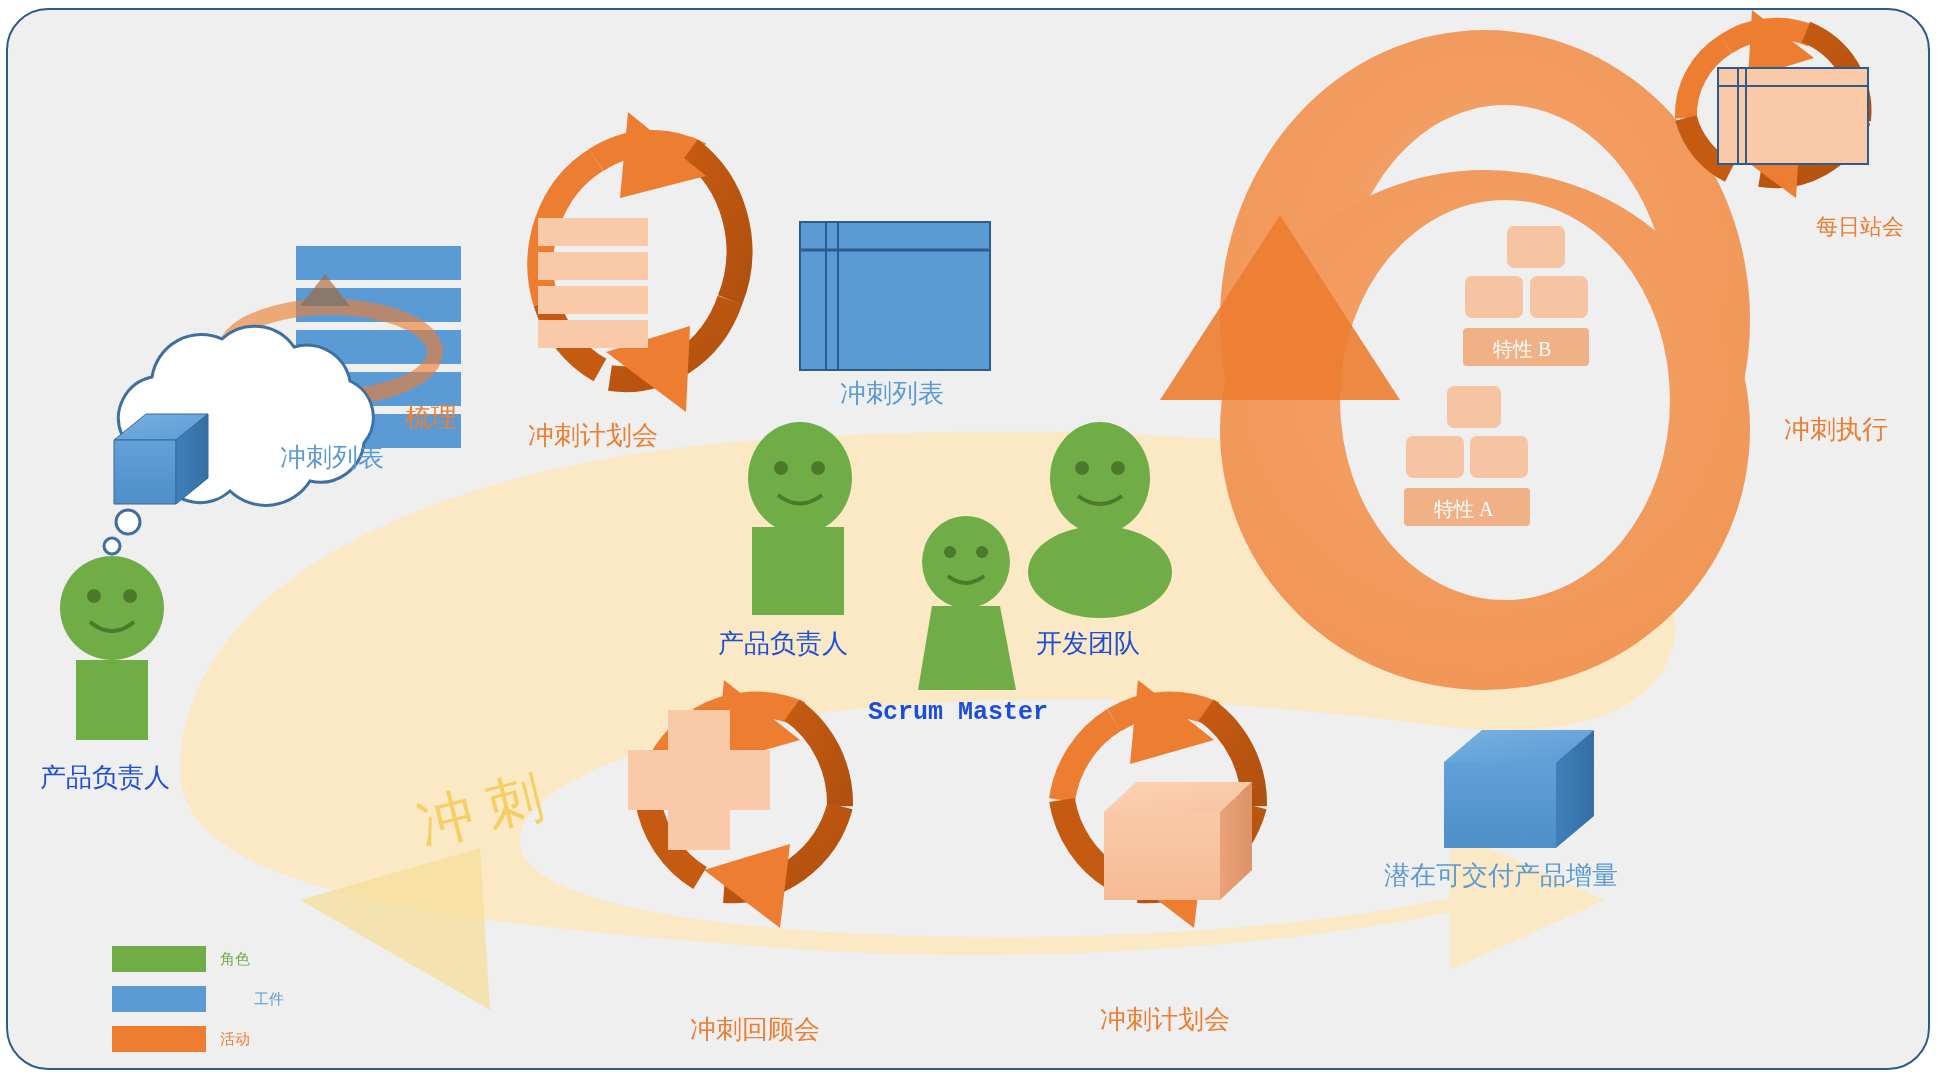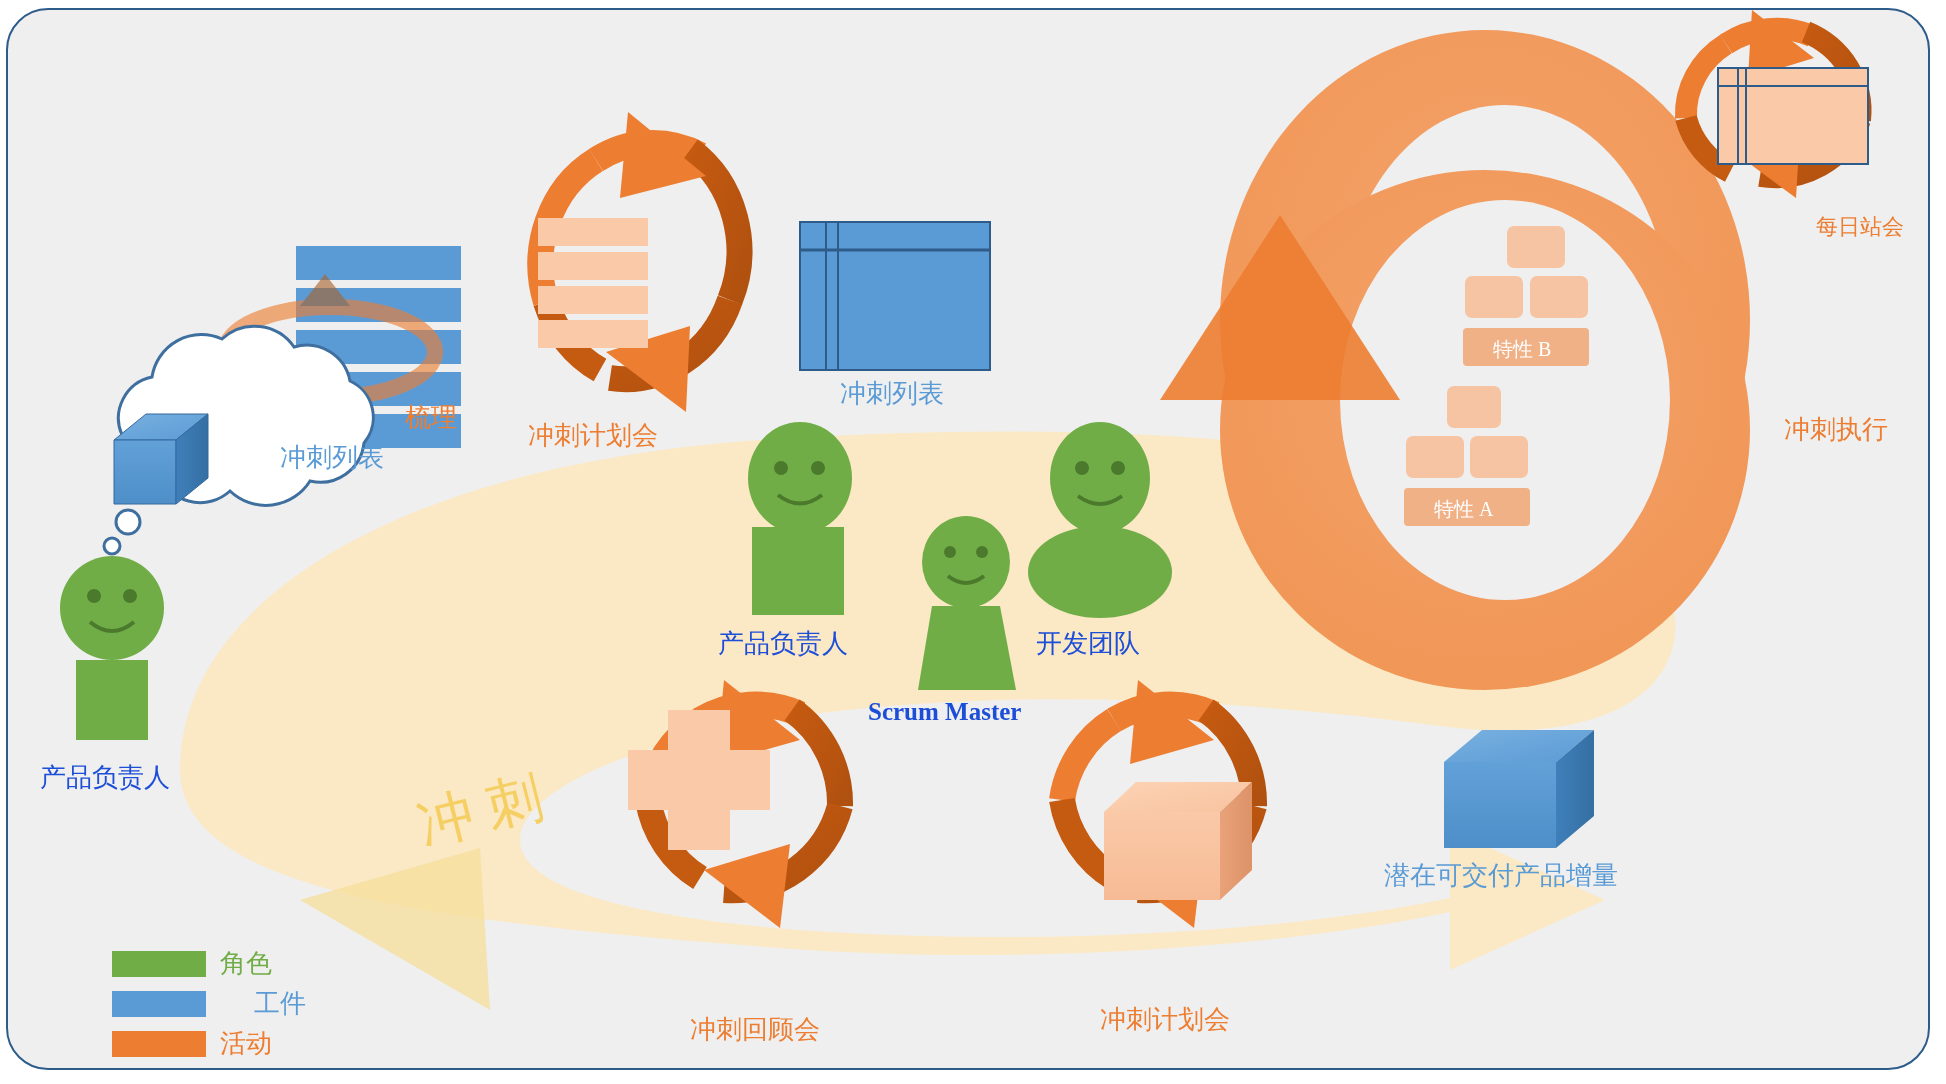--- a/index.html
+++ b/index.html
@@ -5,25 +5,25 @@
   html,body{margin:0;padding:0;background:#ffffff;}
   body{font-family:"Liberation Sans","DejaVu Sans",sans-serif;}
   #stage{position:relative;width:1946px;height:1084px;background:#ffffff;overflow:hidden;}
   #card{position:absolute;left:6px;top:8px;width:1924px;height:1062px;
         background:#efefef;border:2px solid #2e5c8a;border-radius:42px;box-sizing:border-box;}
   .svg-layer{position:absolute;left:0;top:0;width:1946px;height:1084px;}
   .lbl{position:absolute;white-space:nowrap;font-family:"Liberation Serif","DejaVu Serif",serif;}
   .lbl-blue{color:#5b9bd5;}
   .lbl-green{color:#1d4ed8;}
   .lbl-orange{color:#ed7d31;}
-  .lbl-sans{font-family:Liberation Serif, serif;}
+  .lbl-sans{font-family:Liberation Mono, monospace;}
   .title{position:absolute;color:#111;font-size:38px;font-family:"Liberation Sans","DejaVu Sans",sans-serif;}
   .legend-row{position:absolute;display:flex;align-items:center;gap:14px;}
   .legend-swatch{width:94px;height:26px;}
-  .legend-text{font-size:26px;font-family:"Liberation Serif","DejaVu Serif",serif;}
+  .legend-text{font-size:15px;font-family:"Liberation Serif","DejaVu Serif",serif;}
   .feat-lbl{position:absolute;color:#ffffff;font-size:20px;
             font-family:"Liberation Serif","DejaVu Serif",serif;}
 </style>
 </head>
 <body>
 
 <div id="stage">
 
   <div id="card"></div>
 

